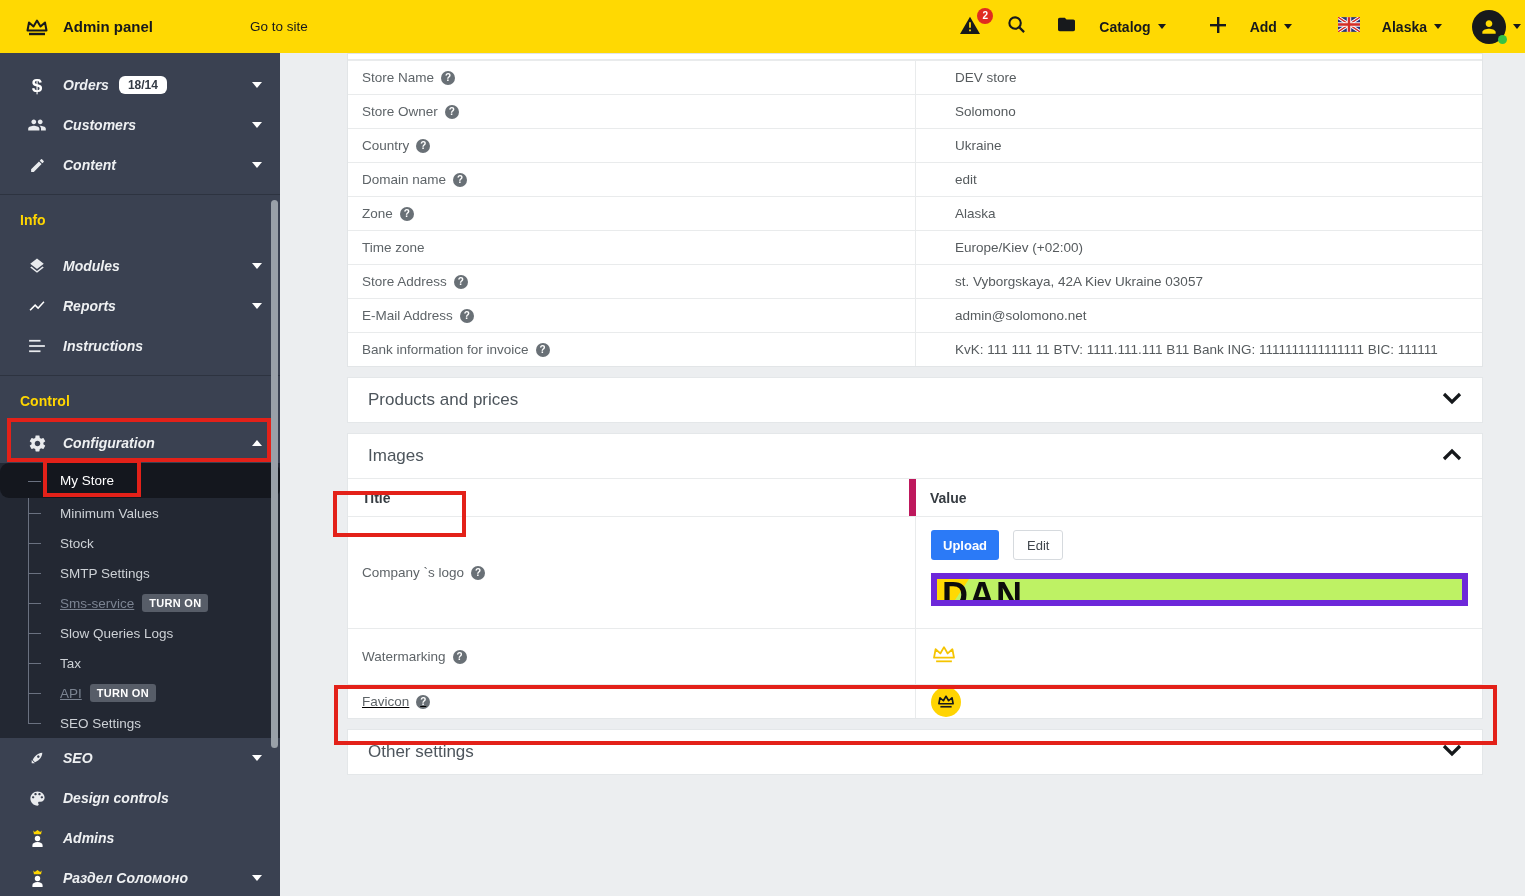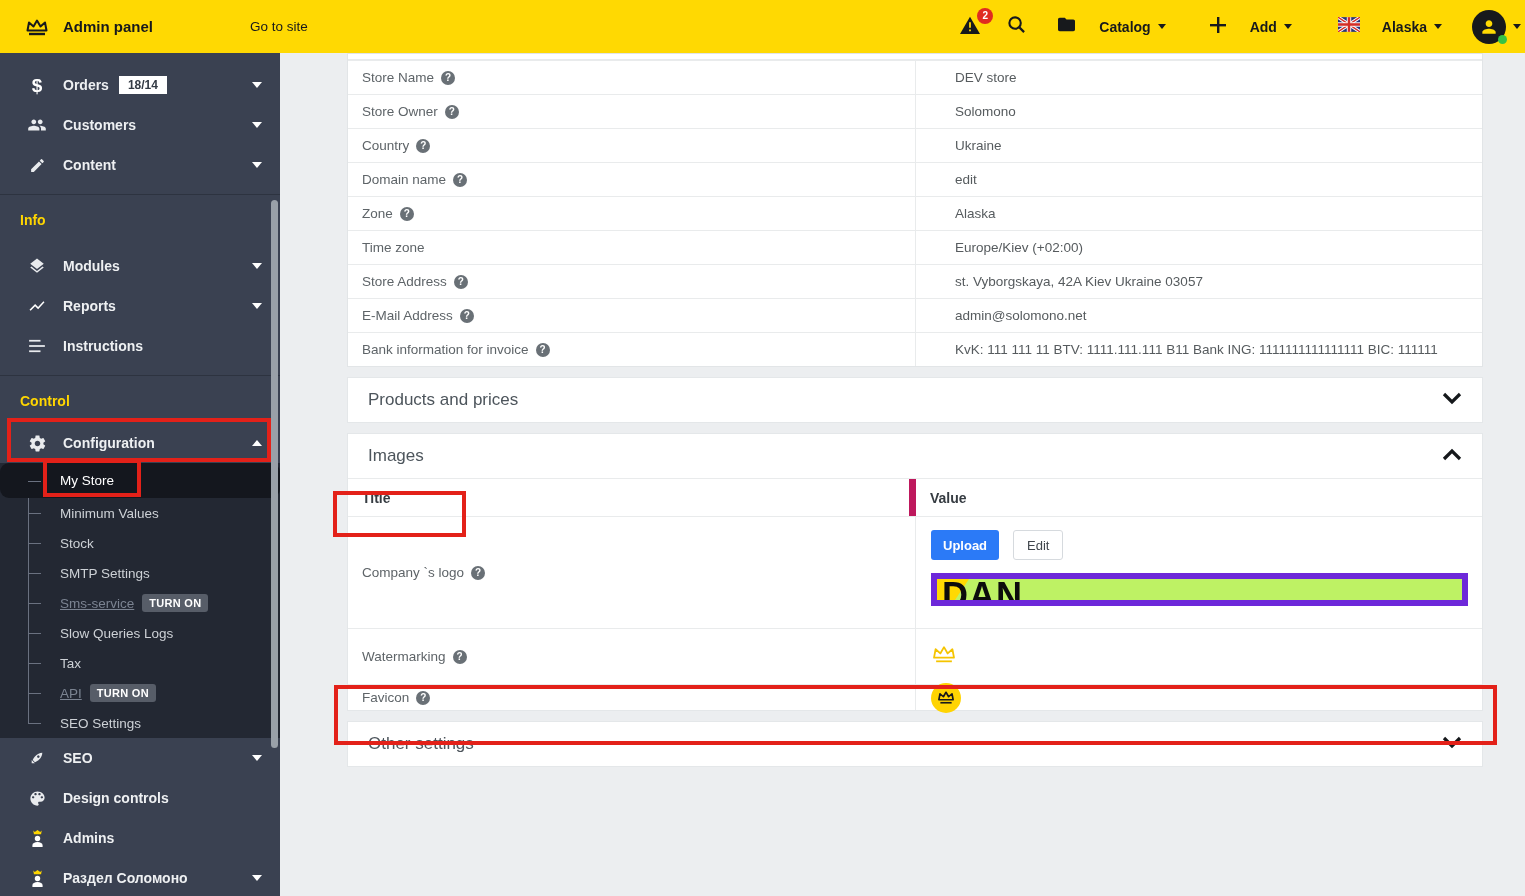--- a/index.html
+++ b/index.html
@@ -29,28 +29,28 @@
   .avatar-circle { width:34px; height:34px; border-radius:50%; background:#17191c; display:flex;
                    align-items:center; justify-content:center; position:relative; }
   .online-dot { position:absolute; right:-1px; bottom:0; width:9px; height:9px; border-radius:50%;
                 background:#35c245; }
 
   
   #sidebar { position:absolute; left:0; top:53px; width:280px; height:843px; background:#3a4151;
              overflow:hidden; padding-top:12px; }
   .side-item { height:40px; display:flex; align-items:center; position:relative; cursor:pointer; }
   .side-icon { width:20px; margin-left:27px; display:flex; justify-content:center; align-items:center; }
-  .side-text { margin-left:16px; font-size:14px; font-weight:700; color:#eef0f2; }
+  .side-text { margin-left:16px; font-size:14px; font-weight:700; color:#eef0f2;font-style:italic; }
   .side-caret { position:absolute; right:18px; width:0; height:0; border-left:5px solid transparent;
                 border-right:5px solid transparent; border-top:6px solid #fff; }
   .side-caret.up { border-top:none; border-bottom:6px solid #fff; }
   .side-divider { border-top:1px solid #2d3340; margin:9px 0; }
   .side-header { height:32px; display:flex; align-items:center; padding-left:20px; font-size:14px;
                  font-weight:700; color:#ffd600; }
-  .badge-pill { margin-left:10px; background:#fff; color:#333a44; border-radius:0; padding:2px 9px;
+  .badge-pill { margin-left:10px; background:#fff; color:#333a44; border-radius:6px; padding:2px 9px;
                 font-size:12px; font-weight:700; }
   .badge-turnon { margin-left:8px; background:#575d68; color:#fff; font-size:11px; font-weight:700;
                   padding:3px 7px; border-radius:3px; letter-spacing:.3px; }
   #submenu { background:#232833; position:relative; }
   #submenu::before { content:''; position:absolute; left:28px; top:0; bottom:15px; width:1px; background:#6a7180; }
   .sub-item { height:30px; display:flex; align-items:center; padding-left:60px; font-size:13.5px;
               color:#cdd1d6; position:relative; cursor:pointer; }
   .sub-item::before { content:''; position:absolute; left:28px; top:50%; width:13px; height:1px; background:#6a7180; }
   .sub-item.active { height:35px; background:#14171e; color:#fff;border-radius:9px; }
   .sub-item .dim { color:#7b8391;text-decoration:underline; }
@@ -78,21 +78,21 @@
   .img-header-row { display:flex; height:38px; border-top:1px solid #e9ebec; }
   .img-h-cell { display:flex; align-items:center; padding-left:14px; font-size:14px; font-weight:700;
                 color:#363c42; }
   .img-h-cell.left { width:568px; border-right:7px solid #be185d; }
   .img-row { display:flex; border-top:1px solid #e9ebec; }
   .img-label { width:568px; display:flex; align-items:center; padding-left:14px; font-size:13.5px;
                color:#5e6468; border-right:1px solid #e9ebec; }
   .img-value { flex:1; padding-left:15px; }
   .row-logo { height:112px; }
   .row-watermark { height:56px; }
-  .row-favicon { height:26px; }
+  .row-favicon { height:34px;text-decoration:underline; }
   .row-watermark .img-value, .row-favicon .img-value { display:flex; align-items:center; }
   .btn-row { display:flex; margin-top:13px; }
   .btn-upload { height:30px; padding:0 12px; background:#2b7af7; border:none; border-radius:3px;
                 color:#fff; font-size:13px; font-weight:700; font-family:inherit; cursor:pointer;text-align:center; }
   .btn-edit { height:30px; padding:0 13px; background:#fff; border:1px solid #d6dade; border-radius:3px;
               color:#40464c; font-size:13px; font-family:inherit; margin-left:14px; cursor:pointer; }
   .logo-box { margin-top:13px; width:537px; height:33px; border:6px solid #6d28d9; background:#bef264;
               overflow:hidden; }
   .favicon-circle { width:30px; height:30px; border-radius:50%; background:#ffd402; display:flex;
                     align-items:center; justify-content:center; }

